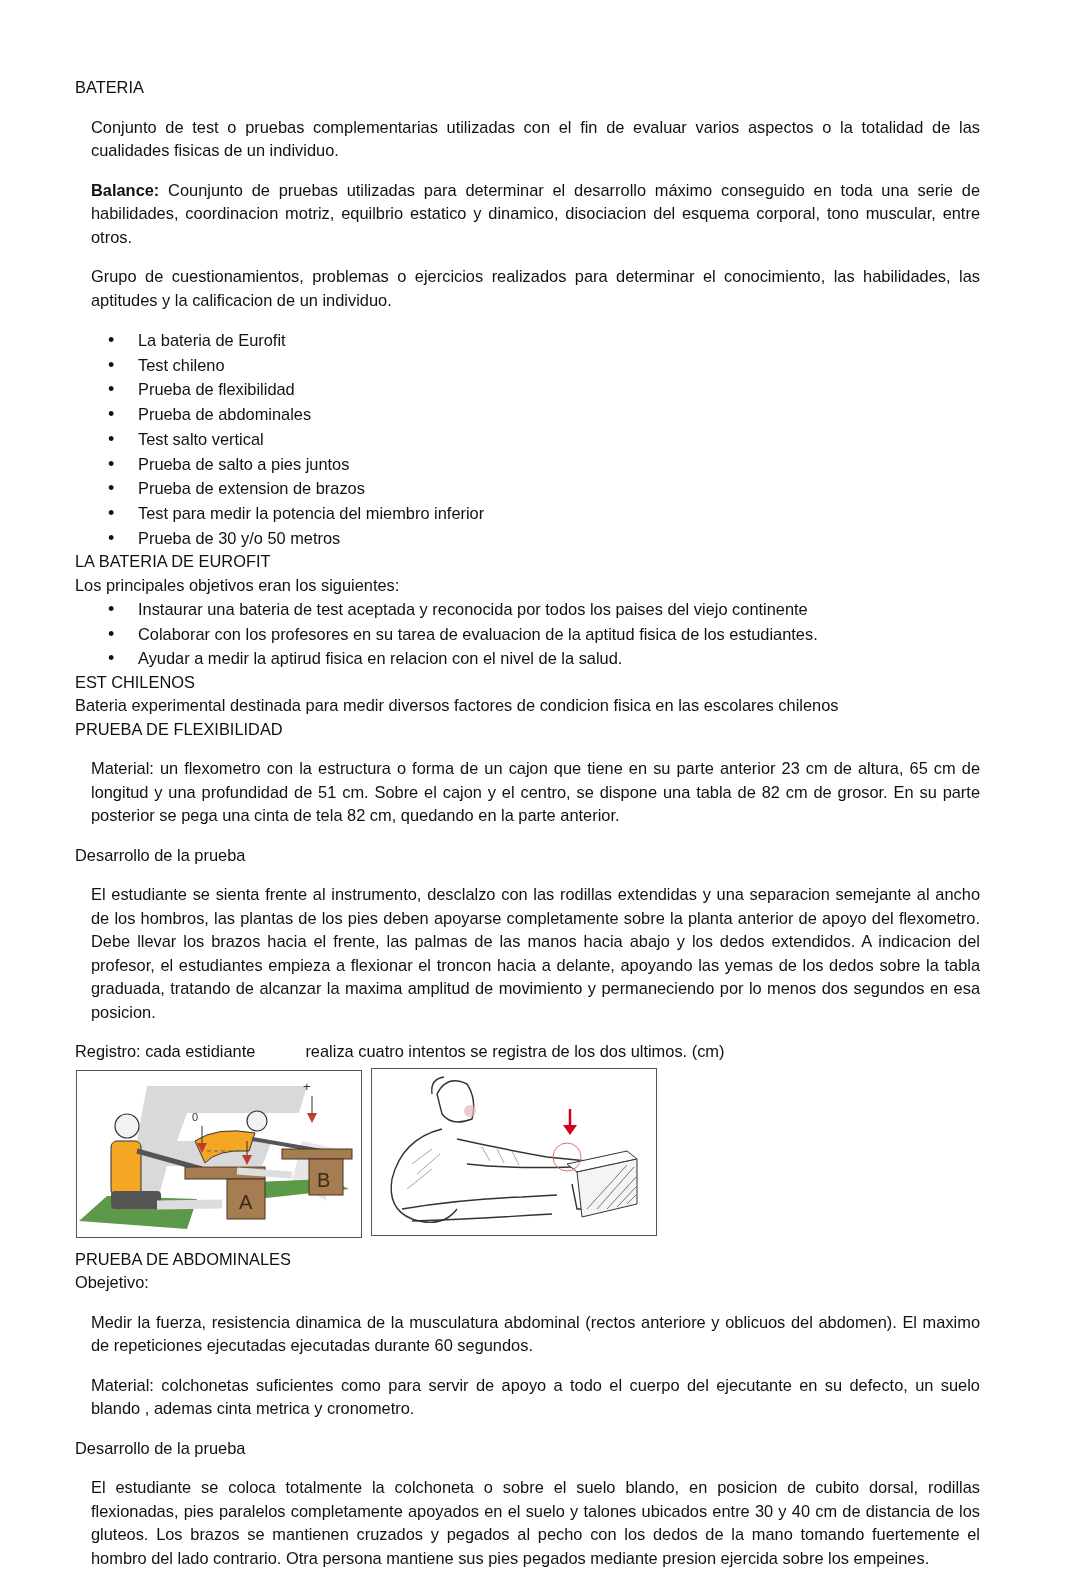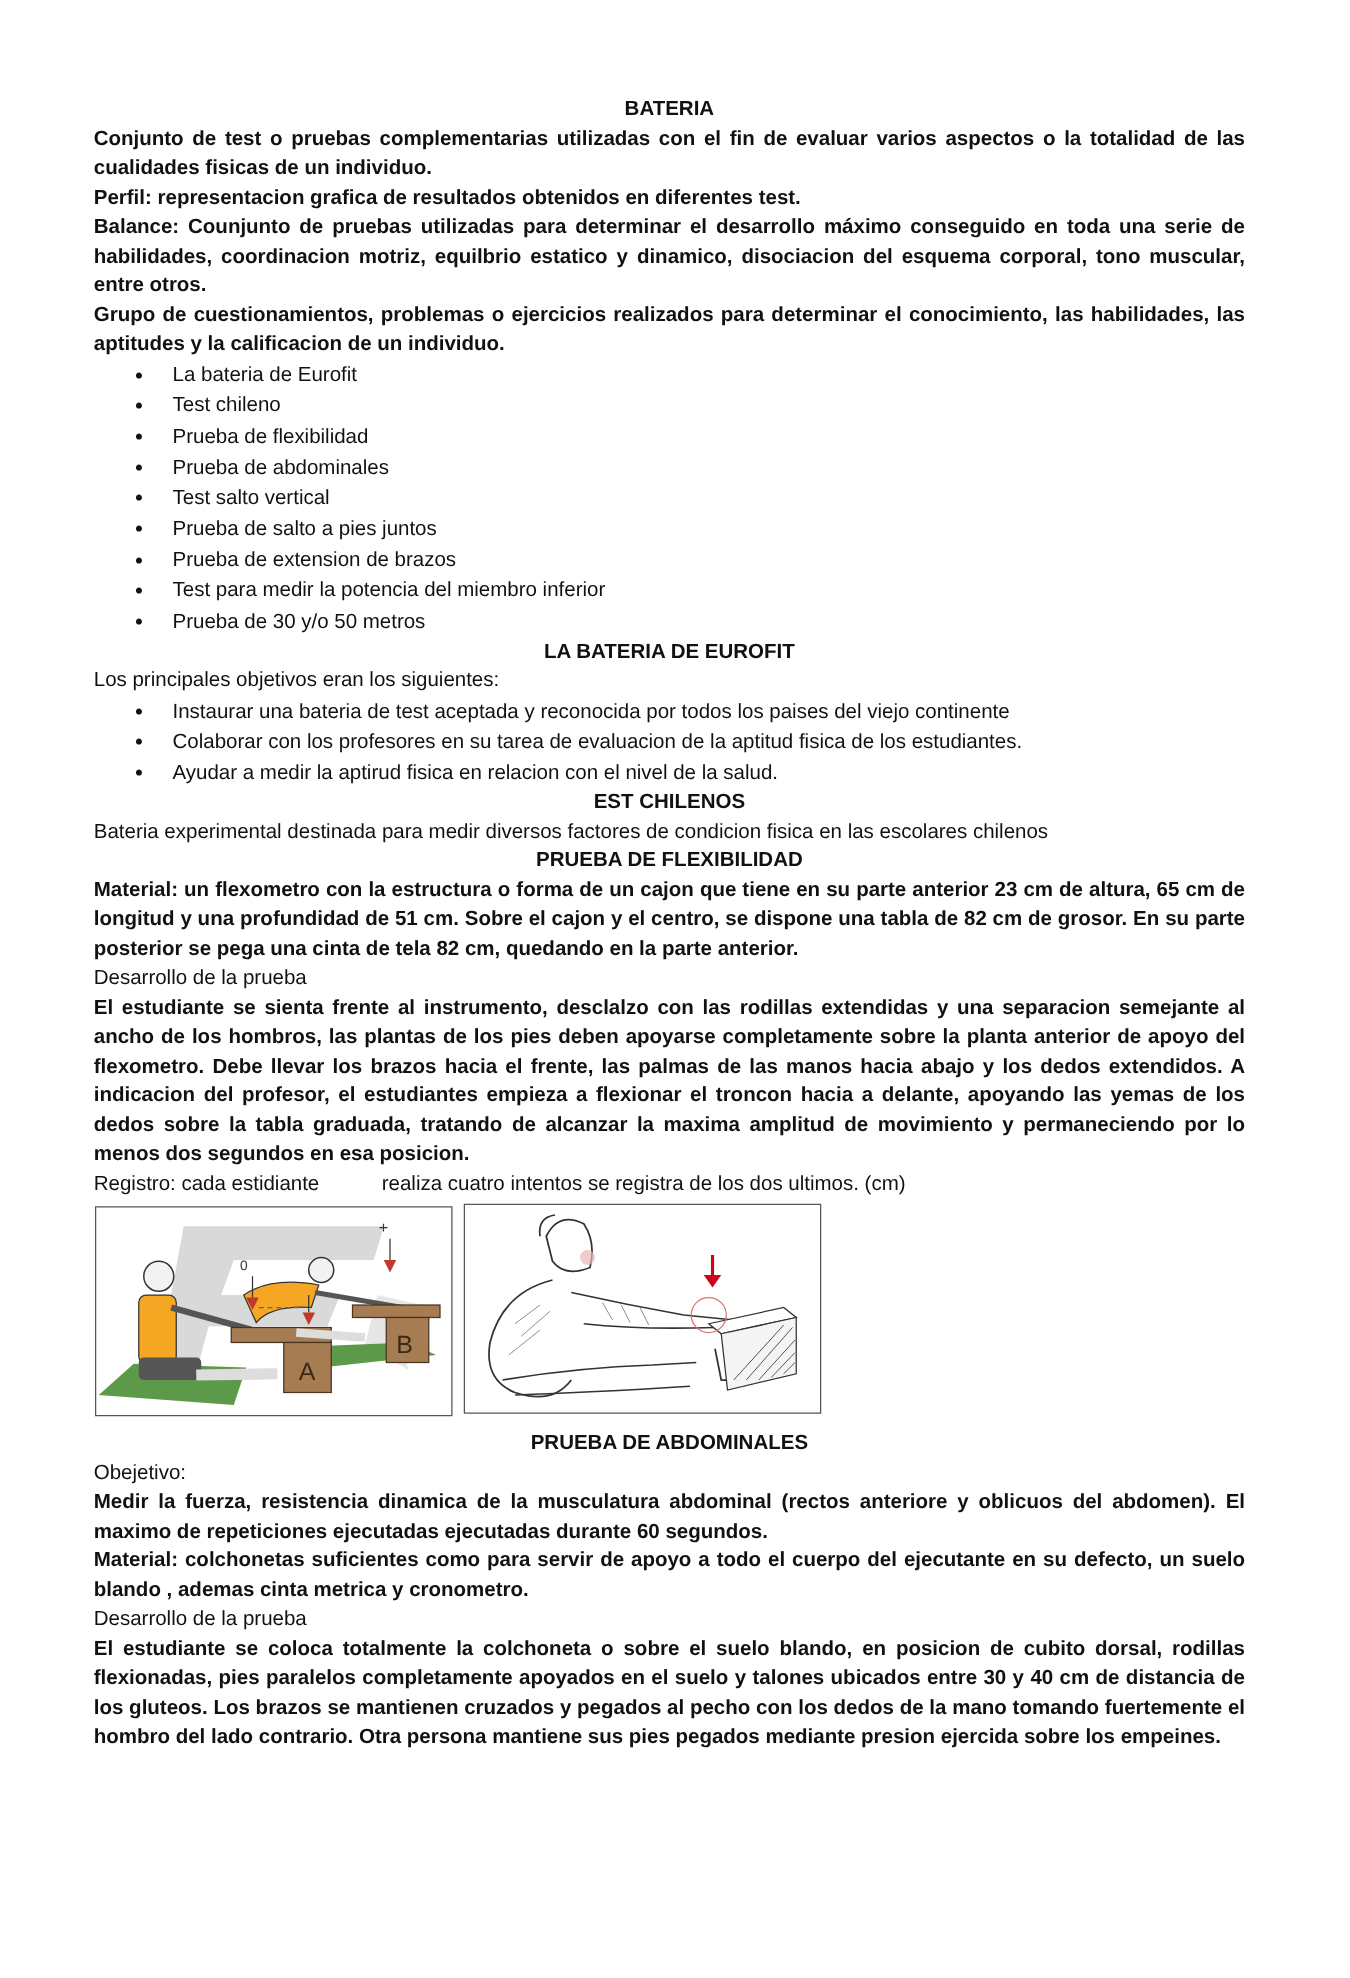--- a/index.html
+++ b/index.html
@@ -1,38 +1,37 @@
 <!DOCTYPE html>
 <html><head>
 <meta charset="utf-8">
 <style>
   html, body { margin: 0; padding: 0; background: #ffffff; }
   body { width: 1080px; height: 1582px; position: relative; overflow: hidden;
          font-family: "Liberation Sans", "DejaVu Sans", sans-serif; color: #111; }
   .page { position: absolute; left: 75px; top: 76px; width: 921px; font-size: 16.4px; line-height: 23.5px; }
-  .h { font-weight: bold; text-align: center; }
-  .p { text-align: justify; margin: 0; font-weight: bold; }
+  .h { font-weight: normal; }
+  .p { text-align: justify; margin: 16px; }
   .line { margin: 0; white-space: nowrap; }
   ul { margin: 0; padding: 0; list-style: none; }
   ul li { position: relative; padding-left: 63px; line-height: 24.7px; white-space: nowrap; }
   ul li::before { content: "\2022"; position: absolute; left: 33px; font-size: 18px; }
   ul.obj li { line-height: 24.5px; }
   .figs { position: relative; height: 176px; margin-top: 2px; }
   .fig { position: absolute; border: 1px solid #555; background: #fff; overflow: hidden; }
   .fig svg { display: block; }
   .gap { display: inline-block; width: 50px; }
 </style>
 </head>
 <body>
 
 <div class="page">
 
   <div class="h line">BATERIA</div>
   <p class="p">Conjunto de test o pruebas complementarias utilizadas con el fin de evaluar varios aspectos o la totalidad de las cualidades fisicas de un individuo.</p>
-  <p class="p"><b>Perfil</b><span>: representacion grafica de resultados obtenidos en diferentes test.</span></p>
 
   <p class="p"><b>Balance:</b><span> Counjunto de pruebas utilizadas para determinar el desarrollo máximo conseguido en toda una serie de habilidades, coordinacion motriz, equilbrio estatico y dinamico, disociacion del esquema corporal, tono muscular, entre otros.</span></p>
   <p class="p">Grupo de cuestionamientos, problemas o ejercicios realizados para determinar el conocimiento, las habilidades, las aptitudes y la calificacion de un individuo.</p>
 
   <ul>
     <li>La bateria de Eurofit</li>
     <li>Test chileno</li>
     <li>Prueba de flexibilidad</li>
     <li>Prueba de abdominales</li>
     <li>Test salto vertical</li>

